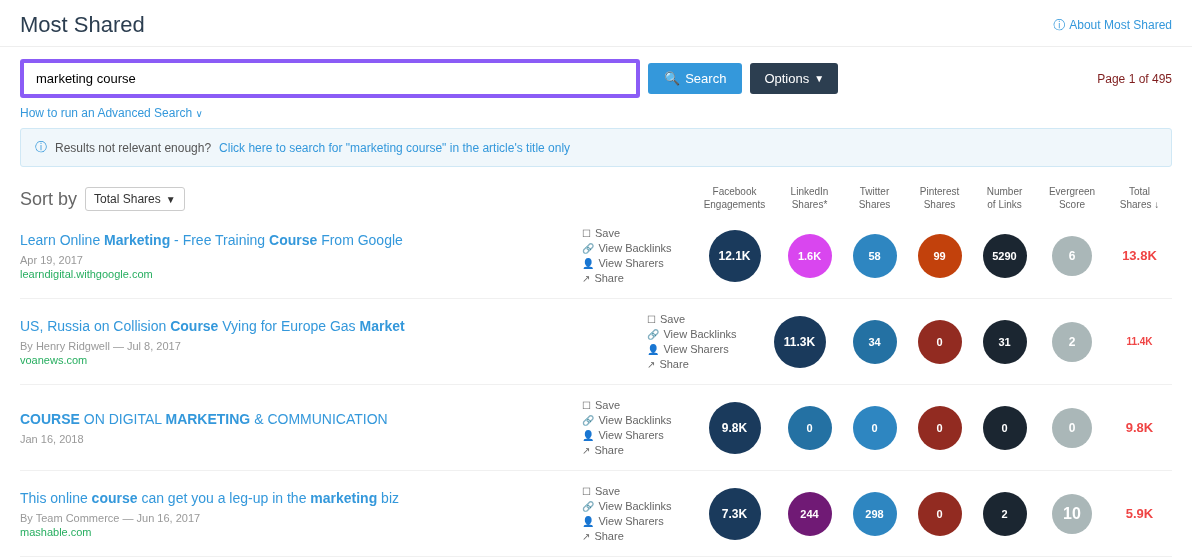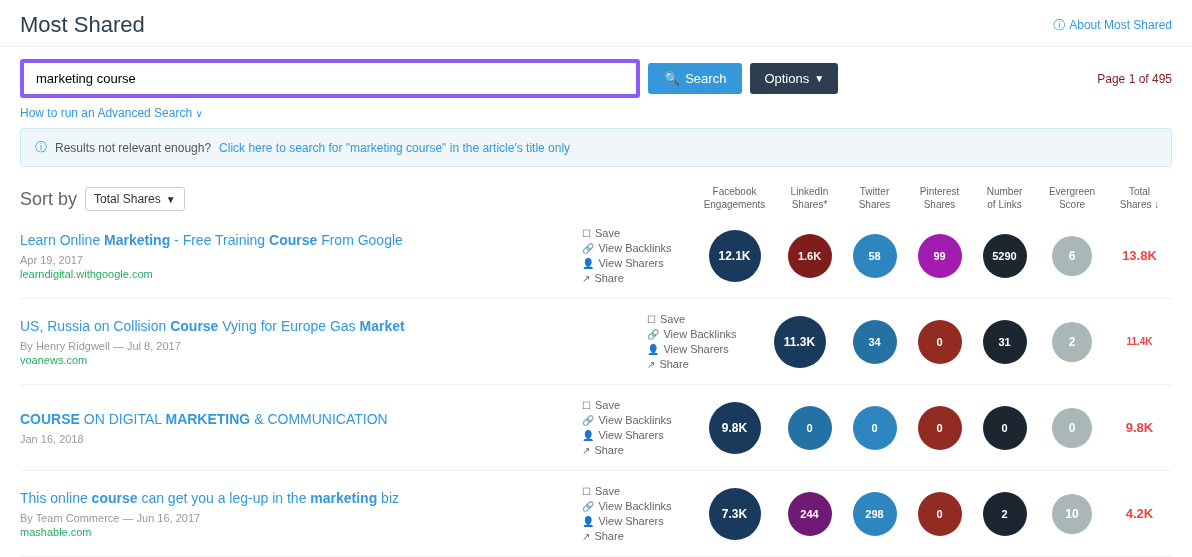--- a/index.html
+++ b/index.html
@@ -264,27 +264,27 @@
         <div class="action-item"><span style="font-size:10px">☐</span> Save</div>
         <div class="action-item"><span style="font-size:10px">🔗</span> View Backlinks</div>
         <div class="action-item"><span style="font-size:10px">👤</span> View Sharers</div>
         <div class="action-item"><span style="font-size:10px">↗</span> Share</div>
       </div>
       <div class="result-metrics">
         <div class="metric-cell facebook">
           <div class="circle large" style="background: rgb(26, 58, 92);">12.1K</div>
         </div>
         <div class="metric-cell linkedin">
-          <div class="circle medium" style="background: #7f1d1d;">1.6K</div>
+          <div class="circle medium" style="background: #d946ef;">1.6K</div>
         </div>
         <div class="metric-cell twitter">
           <div class="circle medium" style="background: rgb(46, 134, 193);">58</div>
         </div>
         <div class="metric-cell pinterest">
-          <div class="circle medium" style="background: #a21caf;">99</div>
+          <div class="circle medium" style="background: #c2410c;">99</div>
         </div>
         <div class="metric-cell links">
           <div class="circle medium" style="background: rgb(27, 38, 49);">5290</div>
         </div>
         <div class="metric-cell evergreen">
           <div class="circle medium" style="background: rgb(170, 183, 184); width: 40px; height: 40px; font-size: 12px;">6</div>
         </div>
         <div class="metric-cell total" style="font-weight: 700; font-size: 13px;">13.8K</div>
       </div>
     </div>
@@ -374,18 +374,18 @@
         <div class="metric-cell twitter">
           <div class="circle medium" style="background: rgb(46, 134, 193);">298</div>
         </div>
         <div class="metric-cell pinterest">
           <div class="circle medium" style="background: rgb(146, 43, 33);">0</div>
         </div>
         <div class="metric-cell links">
           <div class="circle medium" style="background: rgb(27, 38, 49);">2</div>
         </div>
         <div class="metric-cell evergreen">
-          <div class="circle medium" style="background: rgb(170, 183, 184); width: 40px; height: 40px; font-size: 12px;">10</div>
-        </div>
-        <div class="metric-cell total" style="font-weight: 700; font-size: 13px;">4.2K</div>
+          <div class="circle medium" style="background: rgb(170, 183, 184); width: 40px; height: 40px; font-size: 16px;">10</div>
+        </div>
+        <div class="metric-cell total" style="font-weight: 700; font-size: 13px;">5.9K</div>
       </div>
     </div>
   </div>
 
 </body></html>

